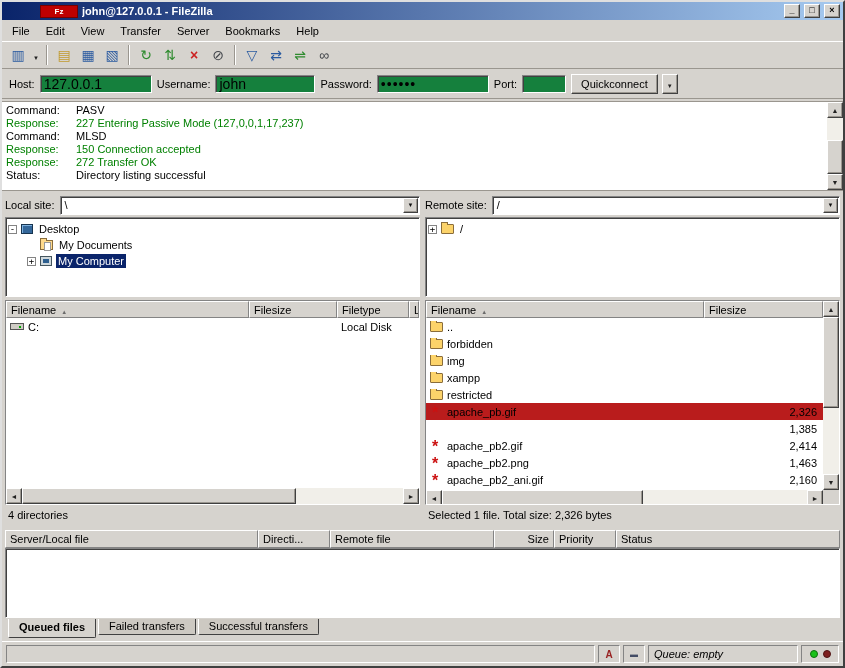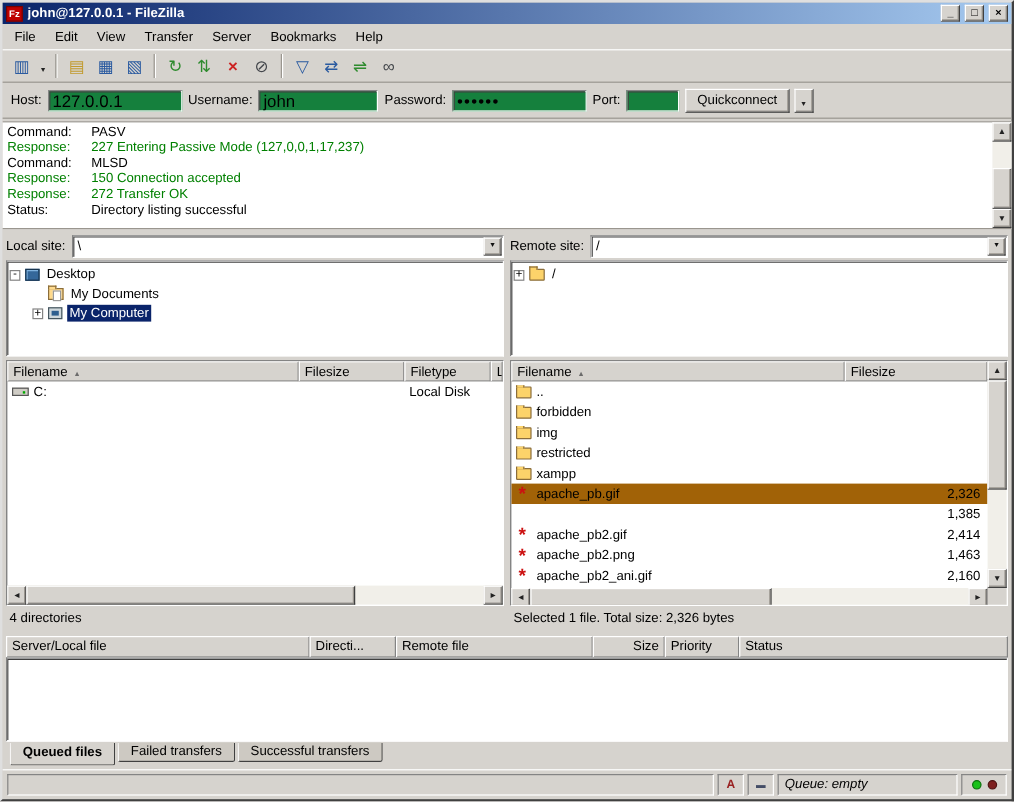--- a/index.html
+++ b/index.html
@@ -5,22 +5,22 @@
   * { box-sizing: border-box; margin: 0; padding: 0; }
   html,body { background:#ffffff; }
   body { font-family:"Liberation Sans", sans-serif; font-size:11px; color:#000; }
 
   .window { width:845px; height:668px; border:2px solid; border-color:#dfdfdf #404040 #404040 #dfdfdf;
             background:#d6d3ce; display:flex; flex-direction:column; overflow:hidden; }
 
   
   .titlebar { height:18px; flex:0 0 auto; background:linear-gradient(90deg,#0a246a,#a6caf0);
               display:flex; align-items:center; gap:4px; padding:0 3px; }
-  .app-icon { width:14px; height:13px; background:#bf0000; color:#fff; font-size:8px; font-weight:bold;
-              display:flex; align-items:center; justify-content:center; border:1px solid #700; flex:0 0 auto; }
+  .app-icon { width:38px; height:13px; background:#bf0000; color:#fff; font-size:8px; font-weight:bold;
+              display:flex; align-items:center; justify-content:center; border:1px solid #700; flex:0 0 auto;margin-left:35px; }
   .title-text { color:#fff; font-weight:bold; flex:1; white-space:nowrap; overflow:hidden; }
   .tb-btn { width:16px; height:14px; background:#d6d3ce; border:1px solid; border-color:#fff #404040 #404040 #fff;
             box-shadow:inset -1px -1px 0 #9a968f; font-size:9px; line-height:11px; text-align:center;
             font-weight:bold; flex:0 0 auto; }
 
   
   .menubar { height:21px; flex:0 0 auto; display:flex; align-items:center; padding:0 2px; }
   .menu-item { padding:3px 8px; white-space:nowrap; }
 
   
@@ -97,21 +97,21 @@
   .listbox { height:205px; flex:0 0 auto; background:#fff; border:1px solid; border-color:#848484 #fff #fff #848484;
              box-shadow:inset 1px 1px 0 #404040; display:flex; flex-direction:column; overflow:hidden; }
   .list-header { height:17px; flex:0 0 auto; display:flex; background:#d6d3ce; }
   .hcell { border:1px solid; border-color:#fff #848484 #848484 #fff; background:#d6d3ce; padding:0 4px;
            display:flex; align-items:center; white-space:nowrap; overflow:hidden; flex:0 0 auto; }
   .hcell.right { justify-content:flex-end; }
   .hfill { flex:1 1 auto; }
   .sort-icon::after { content:"▲"; font-size:6px; color:#6b6b6b; margin-left:5px; }
   .list-body { flex:1; overflow:hidden; background:#fff; }
   .file-row { height:17px; display:flex; align-items:center; }
-  .row-sel { background:#a16207;gap:32px; }
+  .row-sel { background:#b91c1c;gap:32px; }
   .cell { padding:0 4px; white-space:nowrap; overflow:hidden; display:flex; align-items:center; gap:4px; flex:0 0 auto; }
   .cell-size { text-align:right; padding:0 6px 0 4px; white-space:nowrap; overflow:hidden; }
   .lb-row { height:189px; flex:0 0 auto; display:flex; }
   .lb-left { flex:1; display:flex; flex-direction:column; min-width:0; }
   .hscroll-row { height:16px; flex:0 0 auto; display:flex; }
   .pane-status { height:20px; flex:0 0 auto; padding:4px 3px 0; white-space:nowrap; overflow:hidden; }
 
   
   .icon { flex:0 0 auto; display:inline-block; position:relative; }
   .i-desktop { width:12px; height:10px; background:#34679a; border:1px solid #17344f; box-shadow:inset 1px 1px 0 #7fb2df; }
@@ -357,28 +357,28 @@
               <div class="file-row">
                 <span class="cell" style="width:278px;">
                     <span class="icon i-folder"></span>
                     <span>img</span>
                   </span>
                 <span class="cell-size hfill"></span>
               </div>
               <div class="file-row">
                 <span class="cell" style="width:278px;">
                     <span class="icon i-folder"></span>
+                    <span>xampp</span>
+                  </span>
+                <span class="cell-size hfill"></span>
+              </div>
+              <div class="file-row">
+                <span class="cell" style="width:278px;">
+                    <span class="icon i-folder"></span>
                     <span>restricted</span>
-                  </span>
-                <span class="cell-size hfill"></span>
-              </div>
-              <div class="file-row">
-                <span class="cell" style="width:278px;">
-                    <span class="icon i-folder"></span>
-                    <span>xampp</span>
                   </span>
                 <span class="cell-size hfill"></span>
               </div>
               <div class="file-row row-sel">
                 <span class="cell" style="width:278px;">
                     <span class="icon i-img"></span>
                     <span>apache_pb.gif</span>
                   </span>
                 <span class="cell-size hfill">2,326</span>
               </div>

